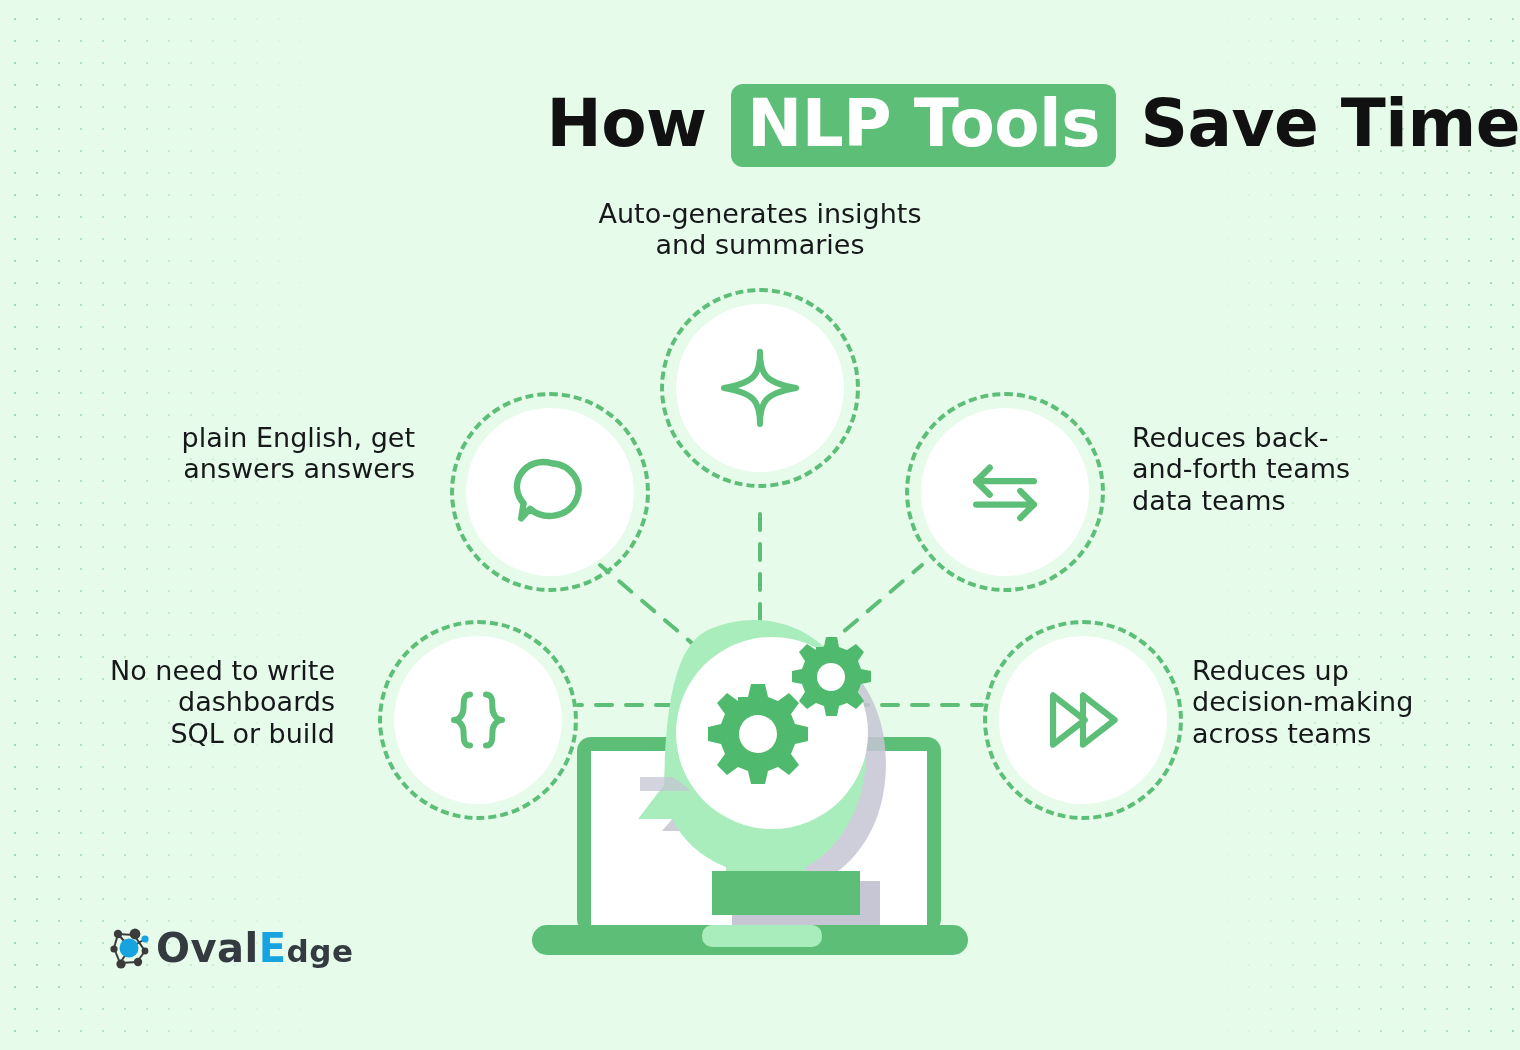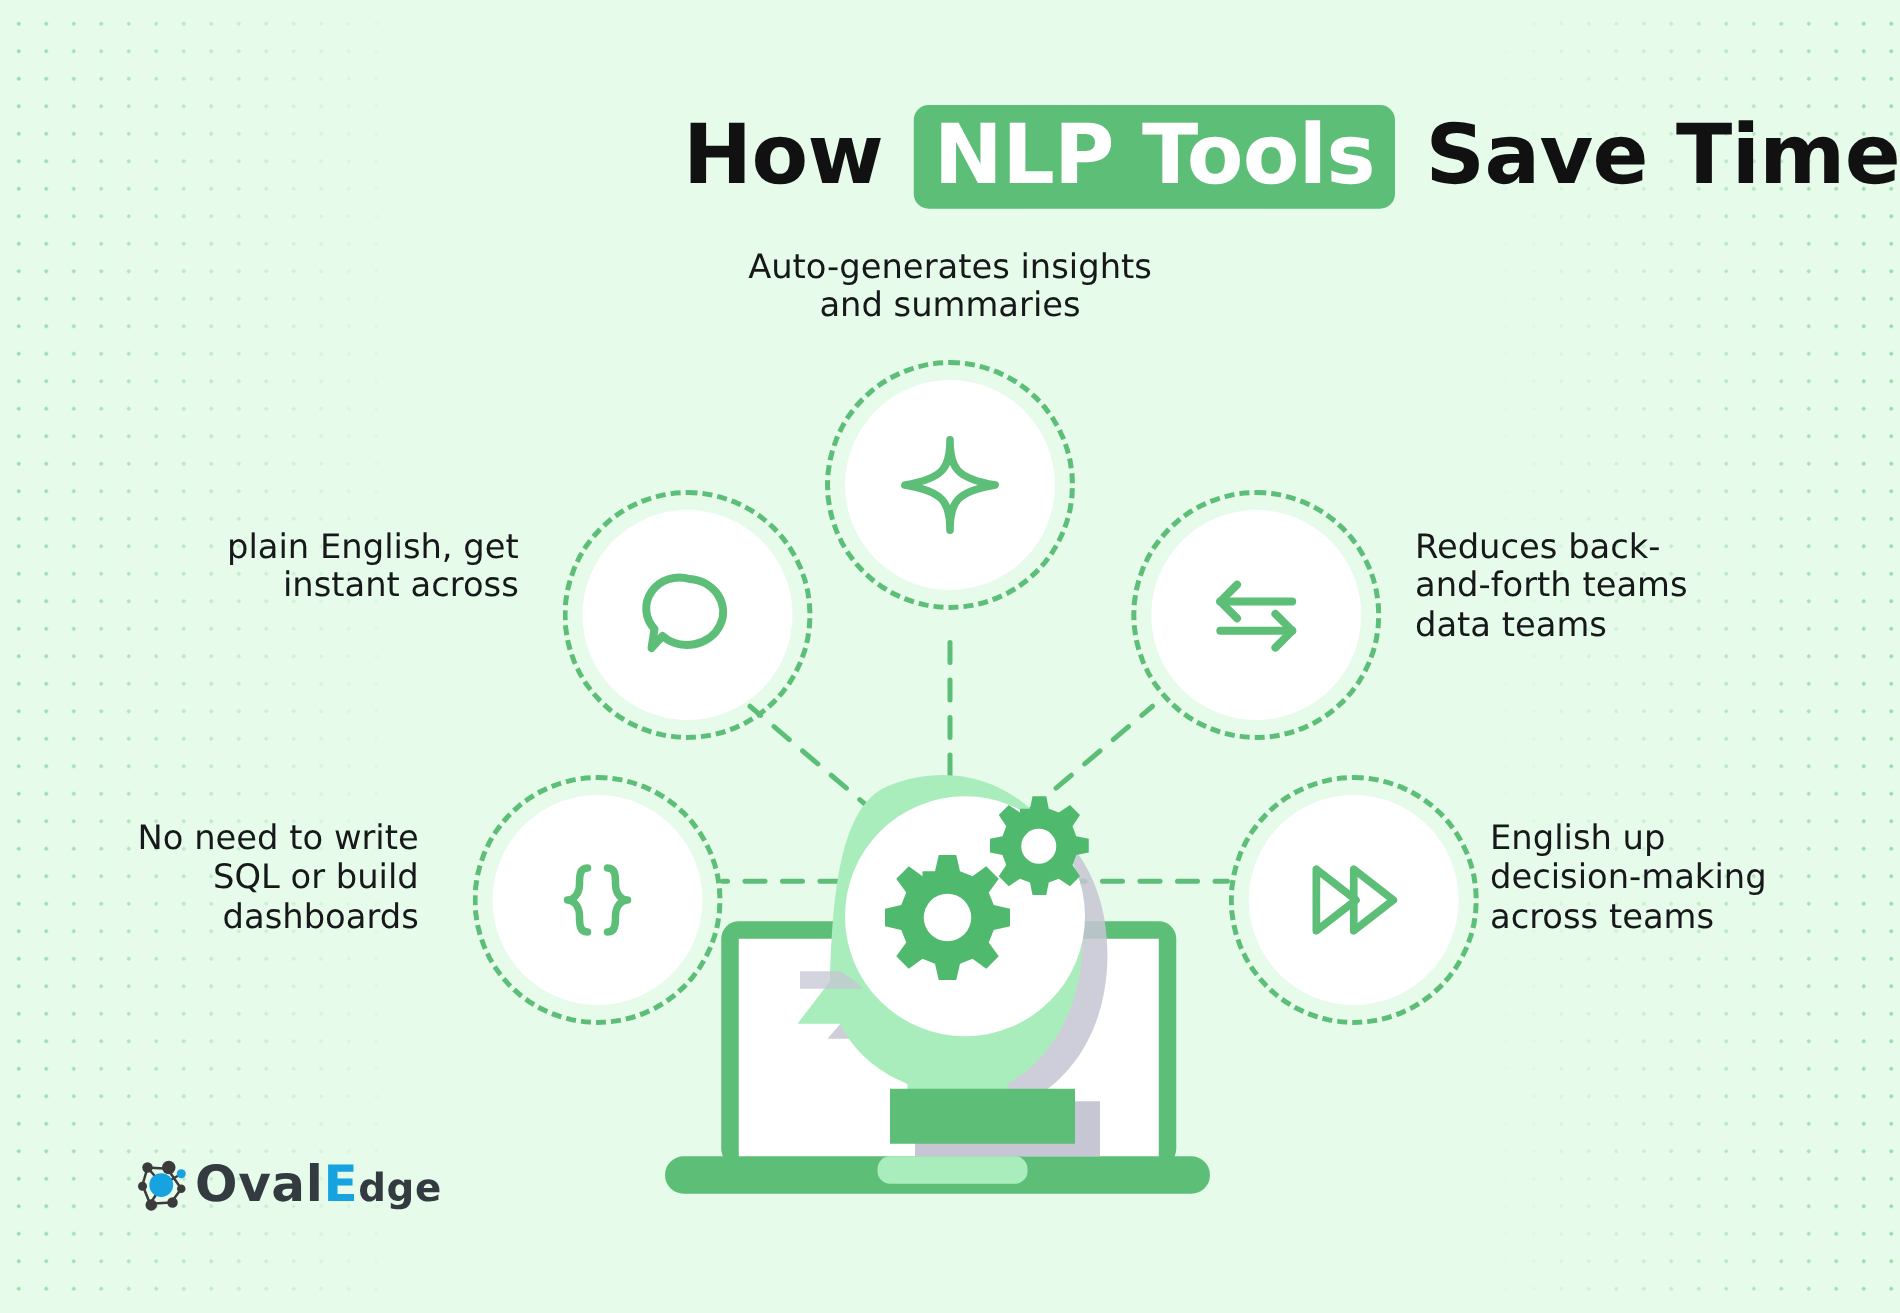--- a/index.html
+++ b/index.html
@@ -229,37 +229,37 @@
     </div>
   </div>
 
   <div class="caption center-align" id="cap-top">
     <div>Auto-generates insights</div>
     <div>and summaries</div>
   </div>
 
   <div class="caption right-align" id="cap-left-u">
     <div>plain English, get</div>
-    <div>instant across</div>
+    <div>answers answers</div>
   </div>
 
   <div class="caption left-align" id="cap-right-u">
     <div>Reduces back-</div>
     <div>and-forth teams</div>
     <div>data teams</div>
   </div>
 
   <div class="caption right-align" id="cap-left-d">
     <div>No need to write</div>
+    <div>dashboards</div>
     <div>SQL or build</div>
-    <div>dashboards</div>
   </div>
 
   <div class="caption left-align" id="cap-right-d">
-    <div>English up</div>
+    <div>Reduces up</div>
     <div>decision-making</div>
     <div>across teams</div>
   </div>
 
   <div id="illustration">
     <svg width="460" height="390" viewBox="0 0 460 390">
 
       <g>
         <rect x="57" y="152" width="364" height="196" rx="14" fill="#5cbe77"></rect>
         <rect x="71" y="166" width="336" height="182" fill="#ffffff"></rect>

